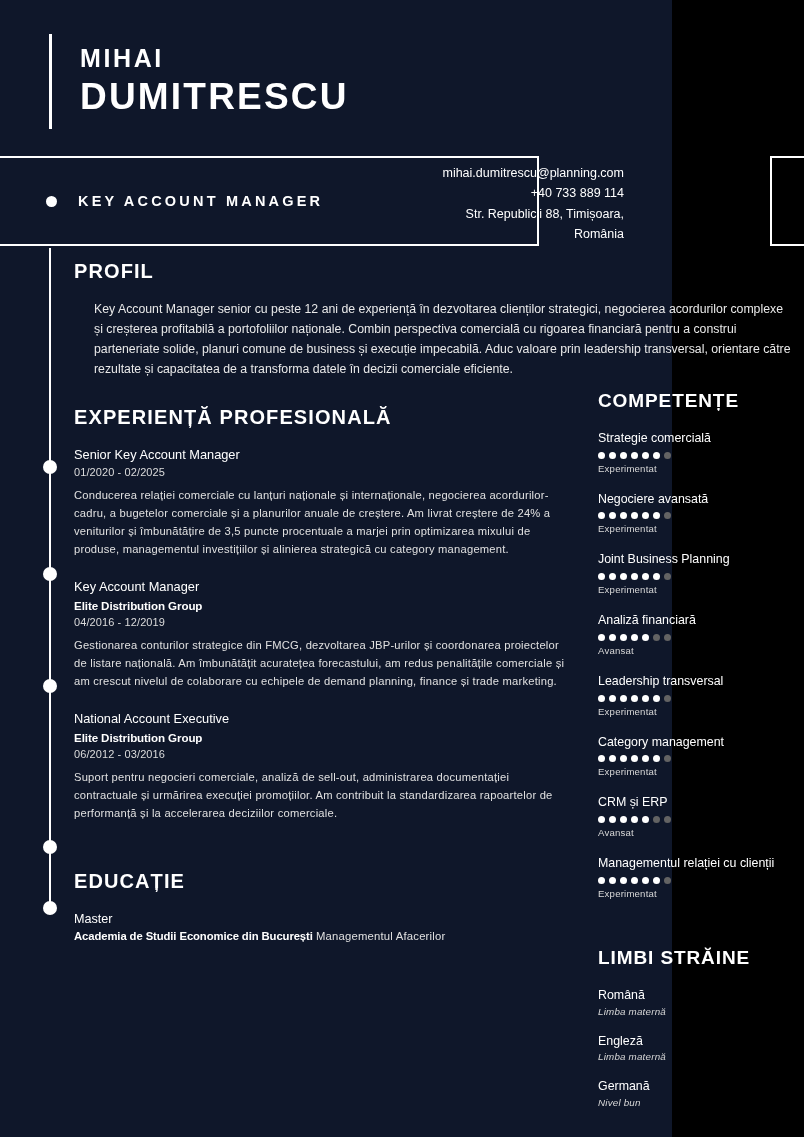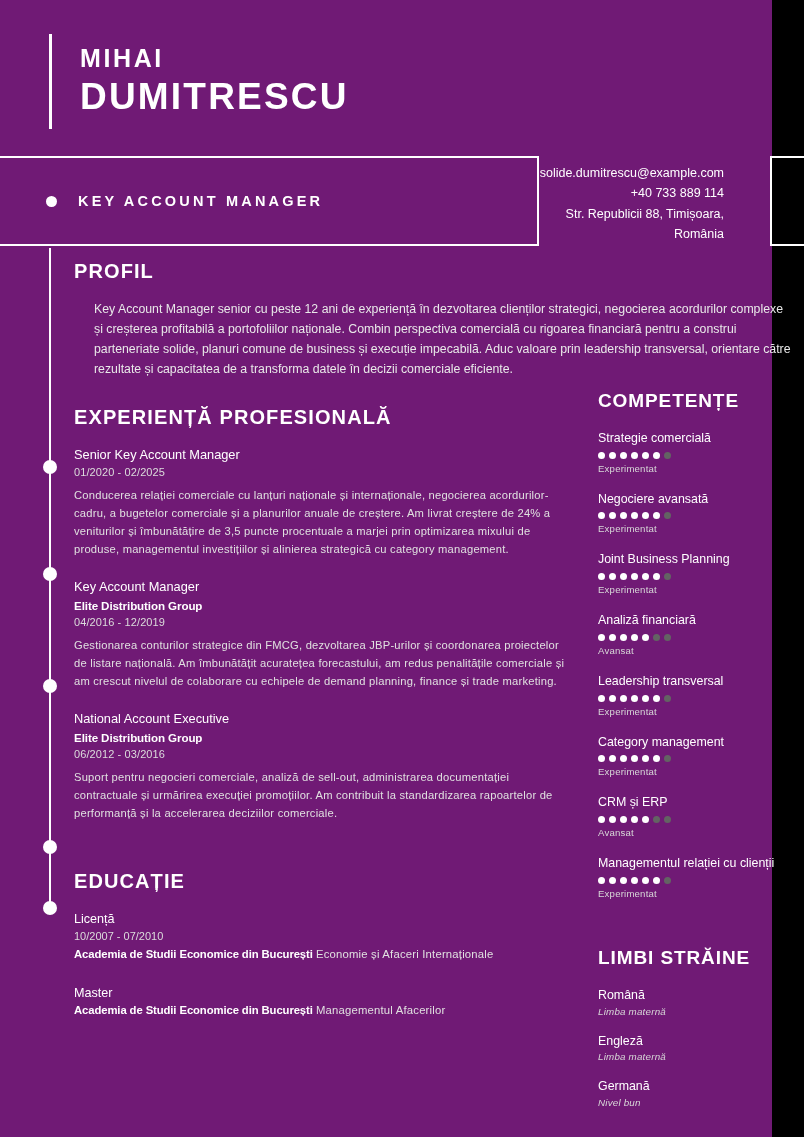--- a/index.html
+++ b/index.html
@@ -12,23 +12,23 @@
   }
 
   body {
     font-family: "Liberation Sans", sans-serif;
     color: #ffffff;
     position: relative;
   }
 
   .page {
     position: relative;
-    width: 772px;
+    width: 672px;
     height: 1137px;
-    background: #701a75;
+    background: #0f172a;
   }
 
   
   .name-block {
     position: absolute;
     left: 49px;
     top: 34px;
     height: 95px;
     border-left: 3px solid #ffffff;
     padding-left: 28px;
@@ -273,21 +273,21 @@
     <div class="name-last">DUMITRESCU</div>
   </div>
 
   <div class="title-box">
     <div class="title-bullet"></div>
     <div class="title-text">KEY ACCOUNT MANAGER</div>
   </div>
   <div class="right-frame"></div>
 
   <div class="contact">
-    <div>solide.dumitrescu@example.com</div>
+    <div>mihai.dumitrescu@planning.com</div>
     <div>+40 733 889 114</div>
     <div>Str. Republicii 88, Timișoara,</div>
     <div>România</div>
   </div>
 
   <div class="timeline"></div>
   <div class="tl-dot" style="top:460px"></div>
   <div class="tl-dot" style="top:567px"></div>
   <div class="tl-dot" style="top:679px"></div>
   <div class="tl-dot" style="top:840px"></div>
@@ -317,25 +317,20 @@
       <div class="job-title">National Account Executive</div>
       <div class="job-company">Elite Distribution Group</div>
       <div class="job-dates">06/2012 - 03/2016</div>
       <div class="job-desc">Suport pentru negocieri comerciale, analiză de sell-out, administrarea documentației contractuale și urmărirea execuției promoțiilor. Am contribuit la standardizarea rapoartelor de performanță și la accelerarea deciziilor comerciale.</div>
     </div>
 
     <div class="edu-gap"></div>
 
     <div class="sec-heading">EDUCAȚIE</div>
 
-    <div class="edu">
-      <div class="edu-degree">Licență</div>
-      <div class="edu-dates">10/2007 - 07/2010</div>
-      <div class="edu-line"><span class="edu-school">Academia de Studii Economice din București</span> <span class="edu-field">Economie și Afaceri Internaționale</span></div>
-    </div>
 
     <div class="edu">
       <div class="edu-degree">Master</div>
       <div class="edu-line"><span class="edu-school">Academia de Studii Economice din București</span> <span class="edu-field">Managementul Afacerilor</span></div>
     </div>
 
   </div>
 
   <div class="side-col">
 

